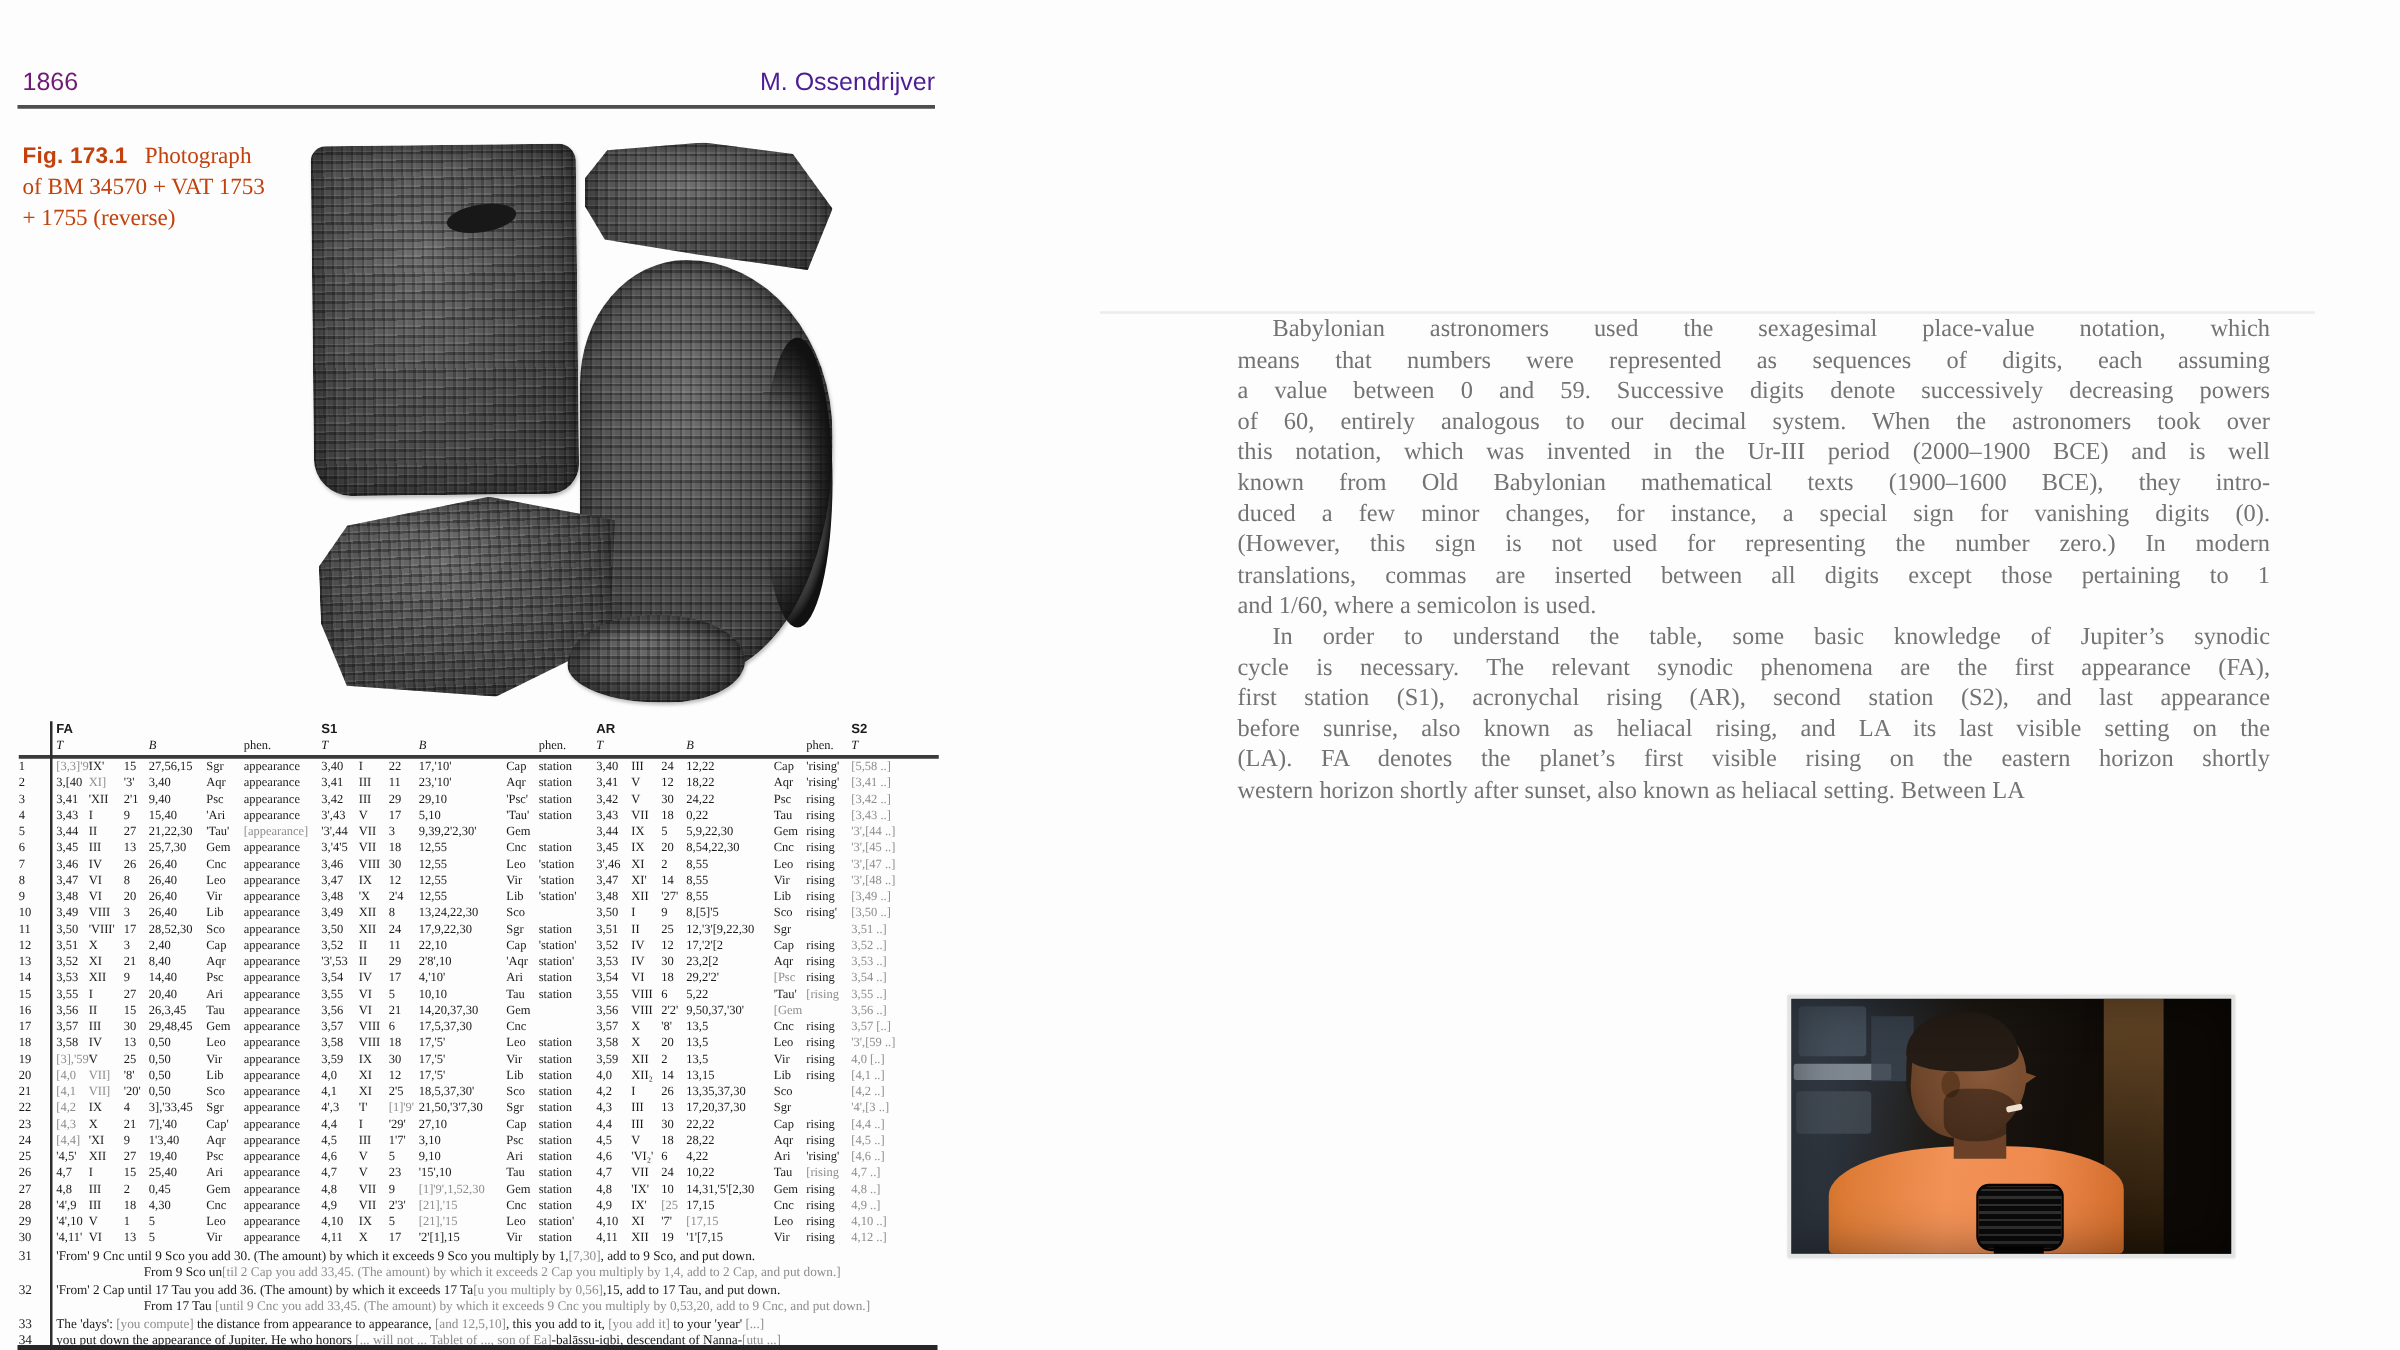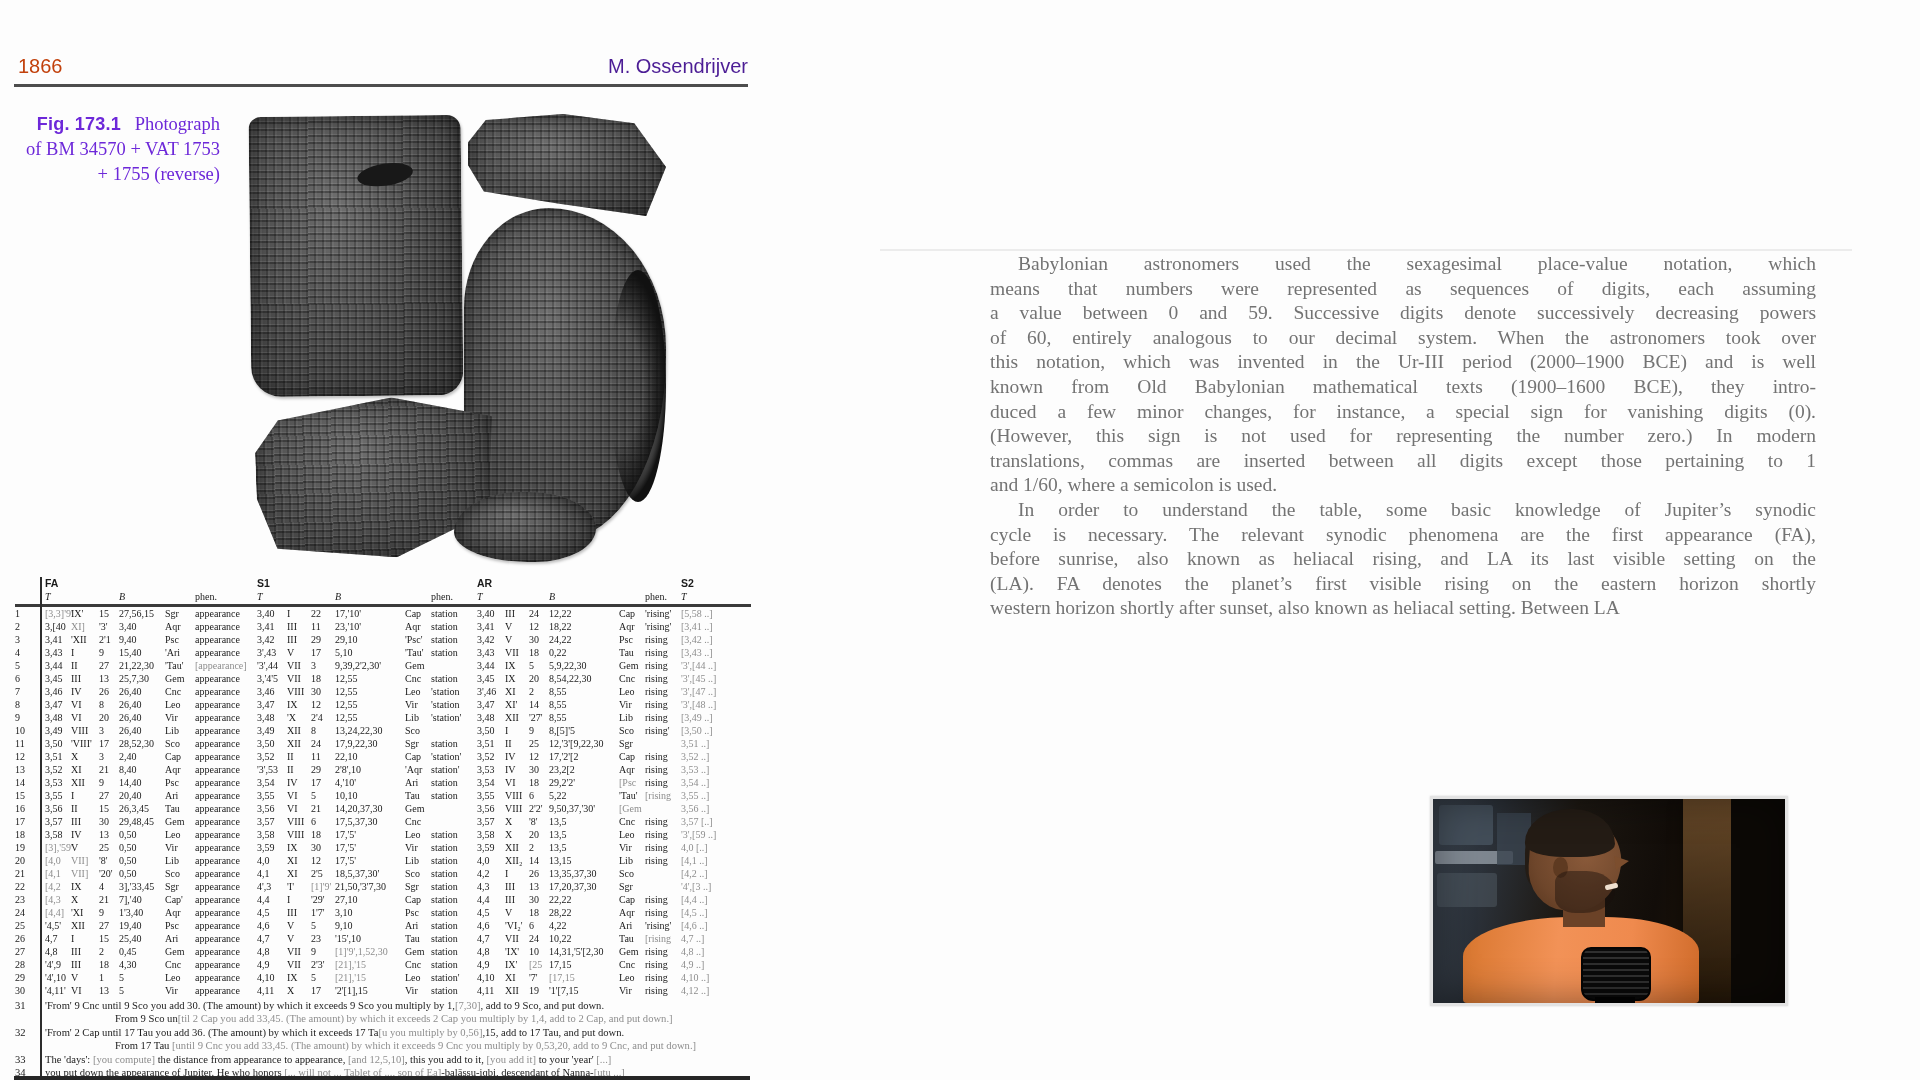--- a/index.html
+++ b/index.html
@@ -1,27 +1,27 @@
 <!DOCTYPE html>
 <html><head>
 <meta charset="utf-8">
 <style>
   html,body{margin:0;padding:0;background:#ffffff;}
   #stage{position:relative;width:1920px;height:1080px;background:#fdfdfd;overflow:hidden;
          font-family:"Liberation Serif",serif;color:#141414;}
   .abs{position:absolute;}
 
   
-  #hdr-num{left:18px;top:55px;font-family:"Liberation Sans",sans-serif;font-size:20px;color:#c2410c;}
+  #hdr-num{left:18px;top:55px;font-family:"Liberation Sans",sans-serif;font-size:20px;color:#701a75;}
   #hdr-author{left:14px;top:55px;width:734px;text-align:right;font-family:"Liberation Sans",sans-serif;
               font-size:20px;color:#4c1d95;}
   #hdr-rule{left:14px;top:84px;width:734px;height:3px;background:#4d4d4d;}
 
   
-  #fig-caption{left:18px;top:112px;width:202px;font-size:18.5px;line-height:25px;color:#6d28d9;text-align:right;}
+  #fig-caption{left:18px;top:112px;width:202px;font-size:18.5px;line-height:25px;color:#c2410c;}
   #fig-caption b{font-family:"Liberation Sans",sans-serif;font-size:18px;letter-spacing:.2px;}
 
   
   #tablet{left:248px;top:106px;width:420px;height:456px;}
   .frag{position:absolute;
     background:
       repeating-linear-gradient(90deg, rgba(0,0,0,.20) 0 2px, rgba(255,255,255,.05) 2px 4px, transparent 4px 8px),
       repeating-linear-gradient(0deg, rgba(0,0,0,.30) 0 2px, rgba(255,255,255,.09) 2px 3px, transparent 3px 7px),
       radial-gradient(ellipse at 42% 32%, #6e6e6e, #4b4b4b 55%, #343434 100%);
     box-shadow:inset 0 0 20px rgba(0,0,0,.55), 1px 2px 3px rgba(0,0,0,.25);}
@@ -866,20 +866,21 @@
       <div class="bline">a value between 0 and 59. Successive digits denote successively decreasing powers</div>
       <div class="bline">of 60, entirely analogous to our decimal system. When the astronomers took over</div>
       <div class="bline">this notation, which was invented in the Ur-III period (2000–1900 BCE) and is well</div>
       <div class="bline">known from Old Babylonian mathematical texts (1900–1600 BCE), they intro-</div>
       <div class="bline">duced a few minor changes, for instance, a special sign for vanishing digits (0).</div>
       <div class="bline">(However, this sign is not used for representing the number zero.) In modern</div>
       <div class="bline">translations, commas are inserted between all digits except those pertaining to 1</div>
       <div class="bline last">and 1/60, where a semicolon is used.</div>
       <div class="bline indent">In order to understand the table, some basic knowledge of Jupiter’s synodic</div>
       <div class="bline">cycle is necessary. The relevant synodic phenomena are the first appearance (FA),</div>
+      <div class="bline">first station (S1), acronychal rising (AR), second station (S2), and last appearance</div>
       <div class="bline">before sunrise, also known as heliacal rising, and LA its last visible setting on the</div>
       <div class="bline">(LA). FA denotes the planet’s first visible rising on the eastern horizon shortly</div>
       <div class="bline last">western horizon shortly after sunset, also known as heliacal setting. Between LA</div>
     </div>
 
   <div class="abs" id="webcam">
     <div id="webcam-video">
       <div class="p" id="eq1"></div>
       <div class="p" id="eq2"></div>
       <div class="p" id="eq3"></div>

